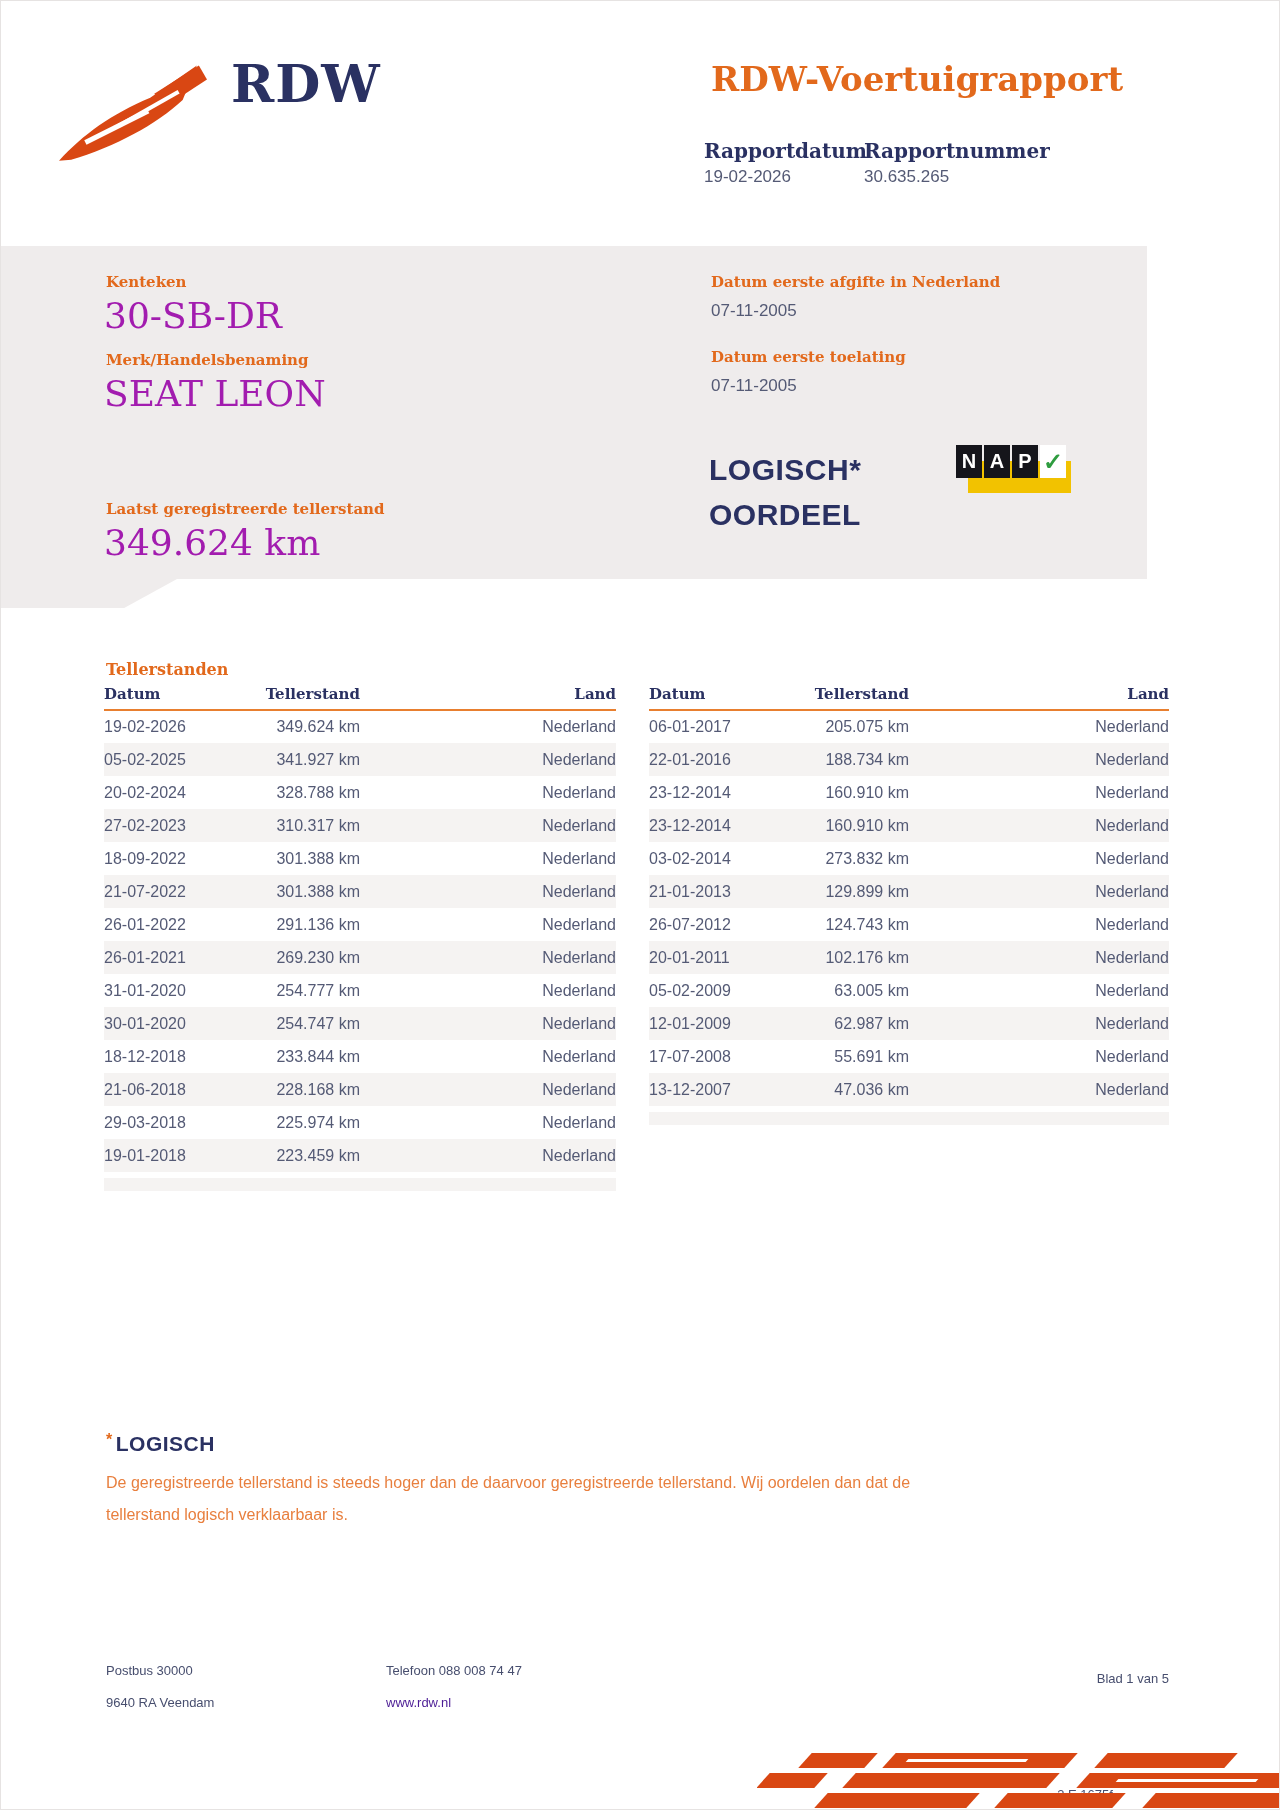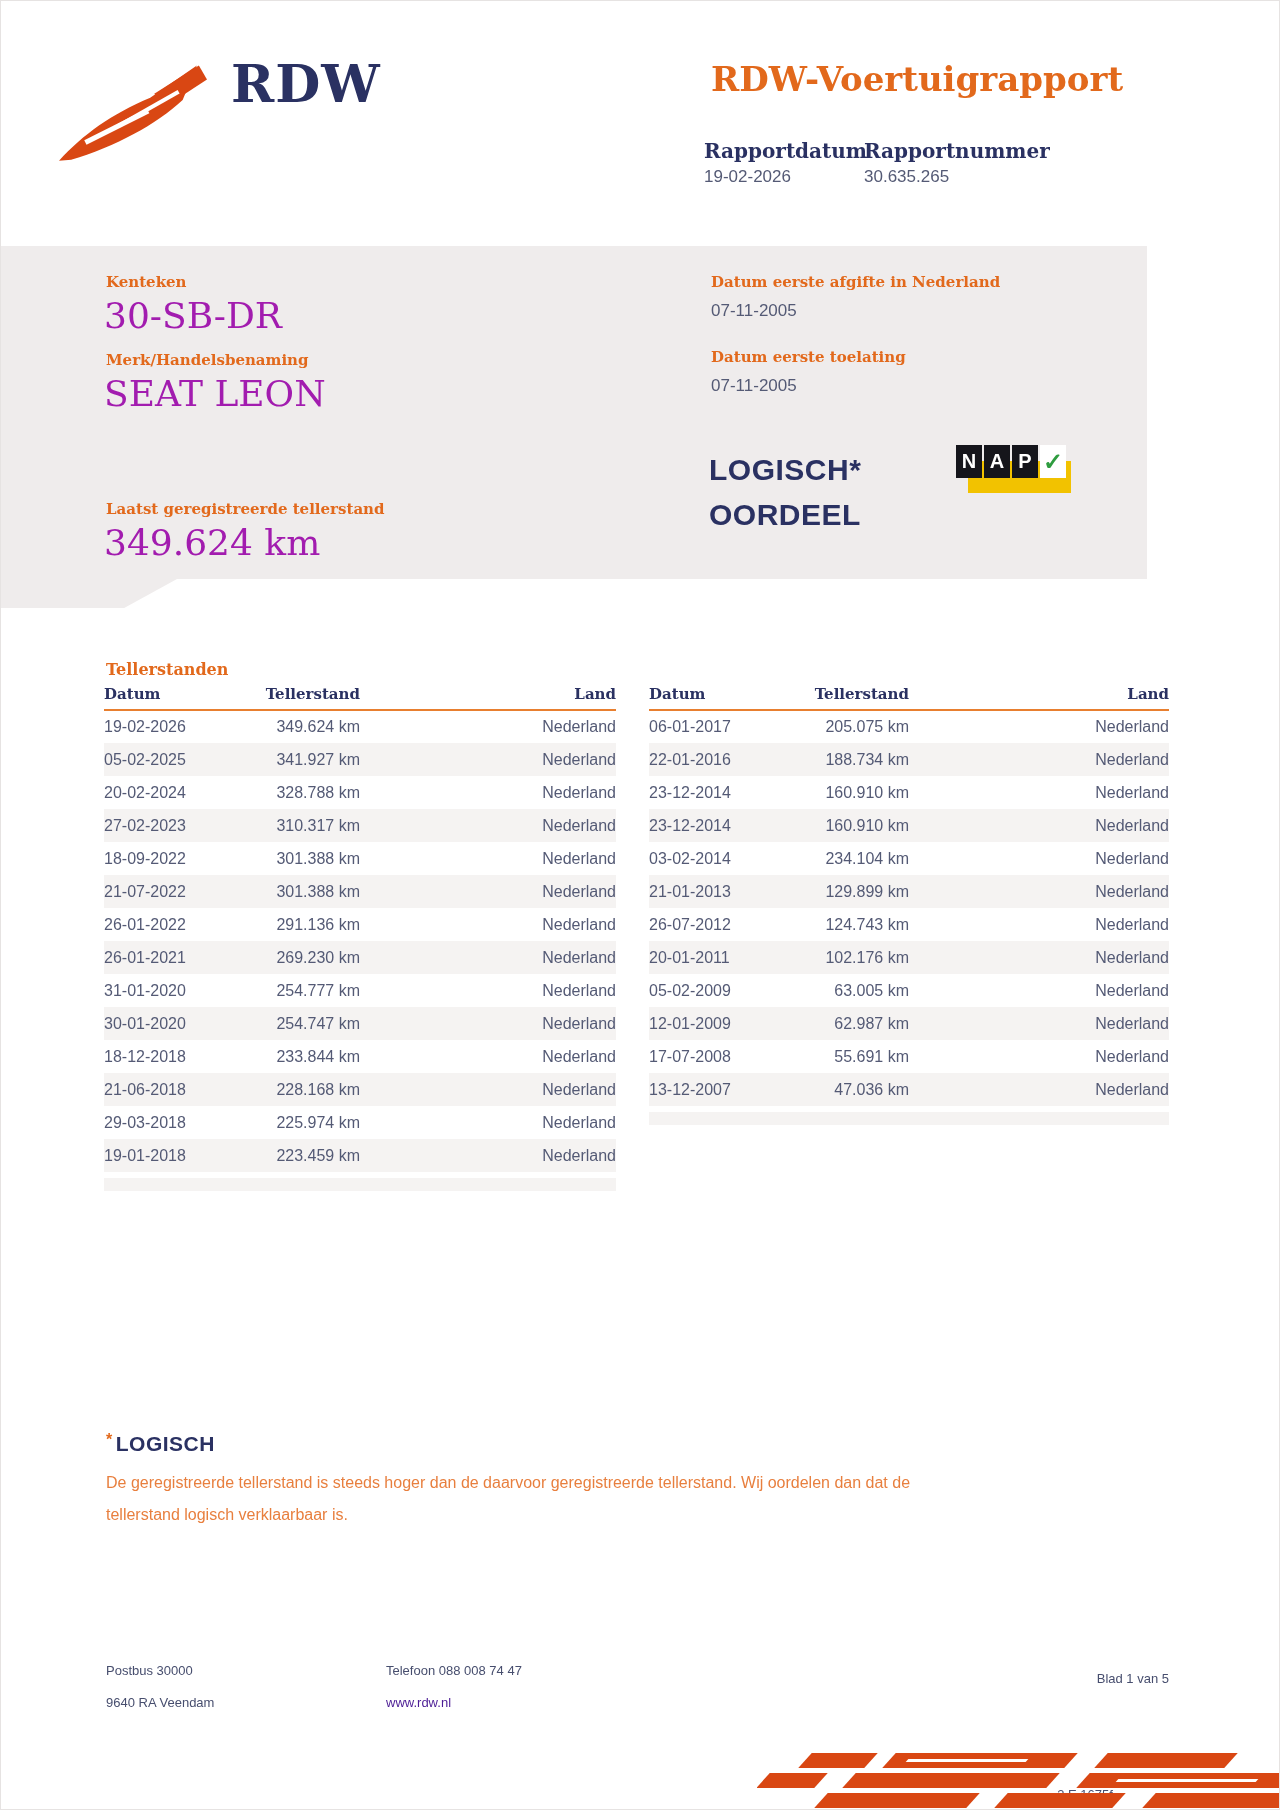--- a/index.html
+++ b/index.html
@@ -281,21 +281,21 @@
             <td class="col-tellerstand">160.910 km</td>
             <td class="col-land">Nederland</td>
           </tr>
           <tr>
             <td class="col-datum">23-12-2014</td>
             <td class="col-tellerstand">160.910 km</td>
             <td class="col-land">Nederland</td>
           </tr>
           <tr>
             <td class="col-datum">03-02-2014</td>
-            <td class="col-tellerstand">234.104 km</td>
+            <td class="col-tellerstand">273.832 km</td>
             <td class="col-land">Nederland</td>
           </tr>
           <tr>
             <td class="col-datum">21-01-2013</td>
             <td class="col-tellerstand">129.899 km</td>
             <td class="col-land">Nederland</td>
           </tr>
           <tr>
             <td class="col-datum">26-07-2012</td>
             <td class="col-tellerstand">124.743 km</td>

